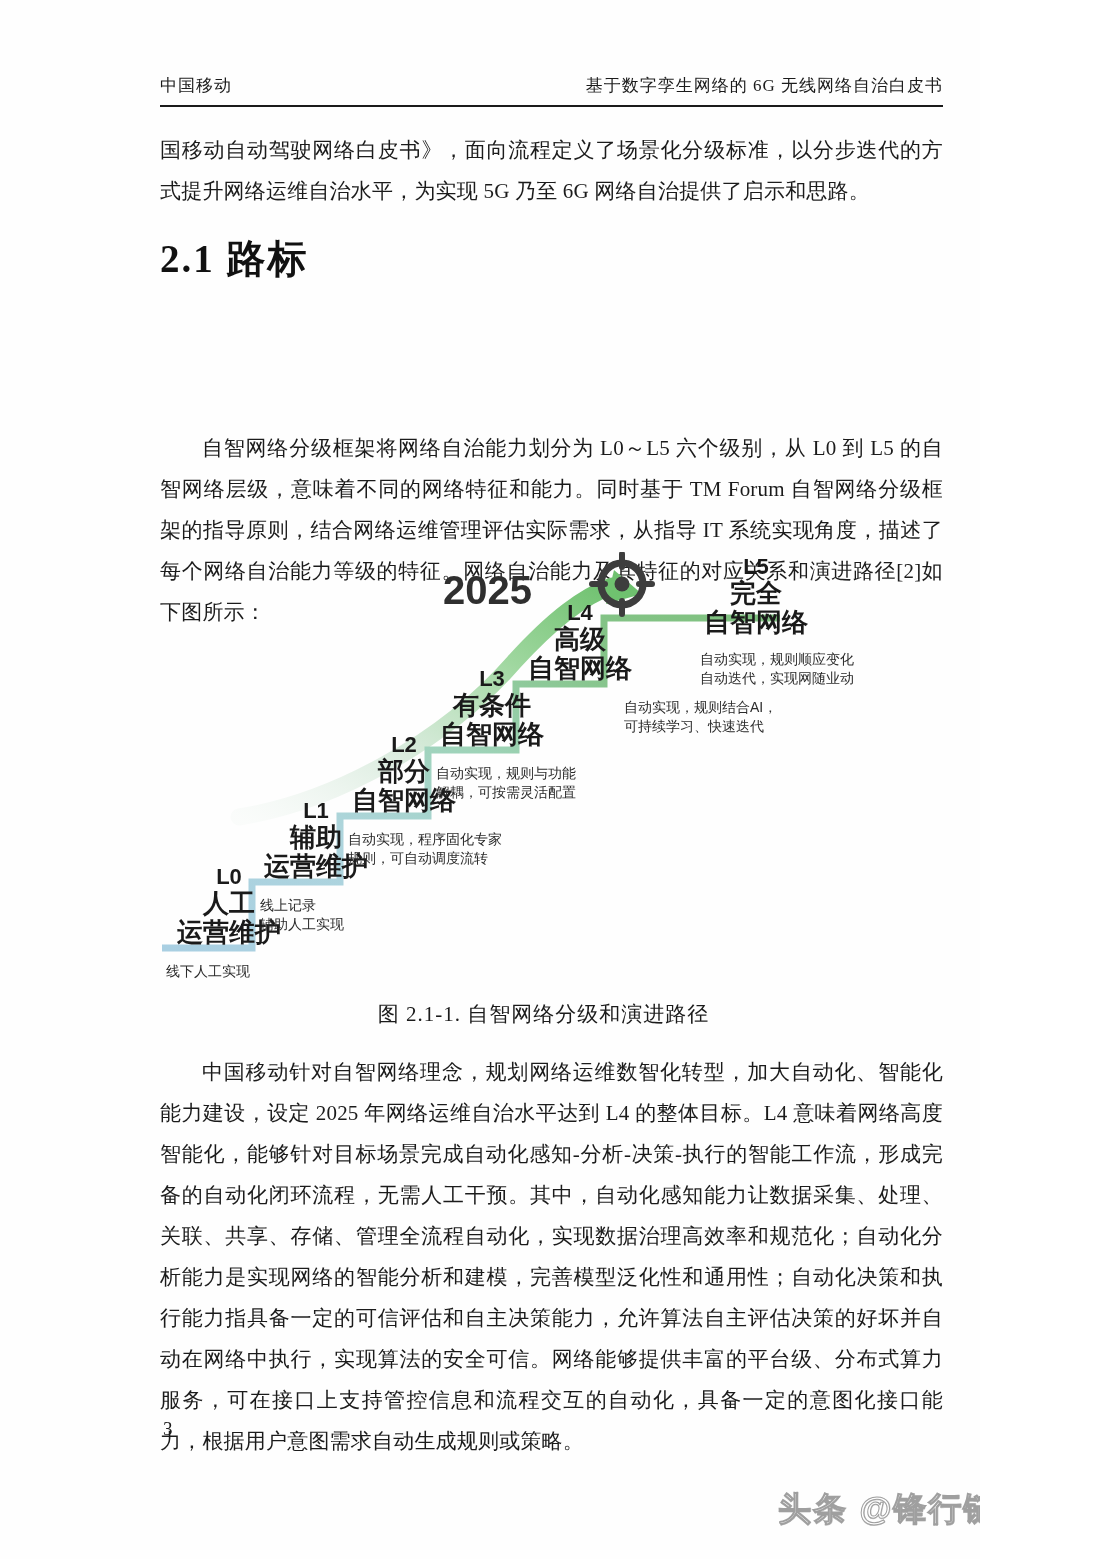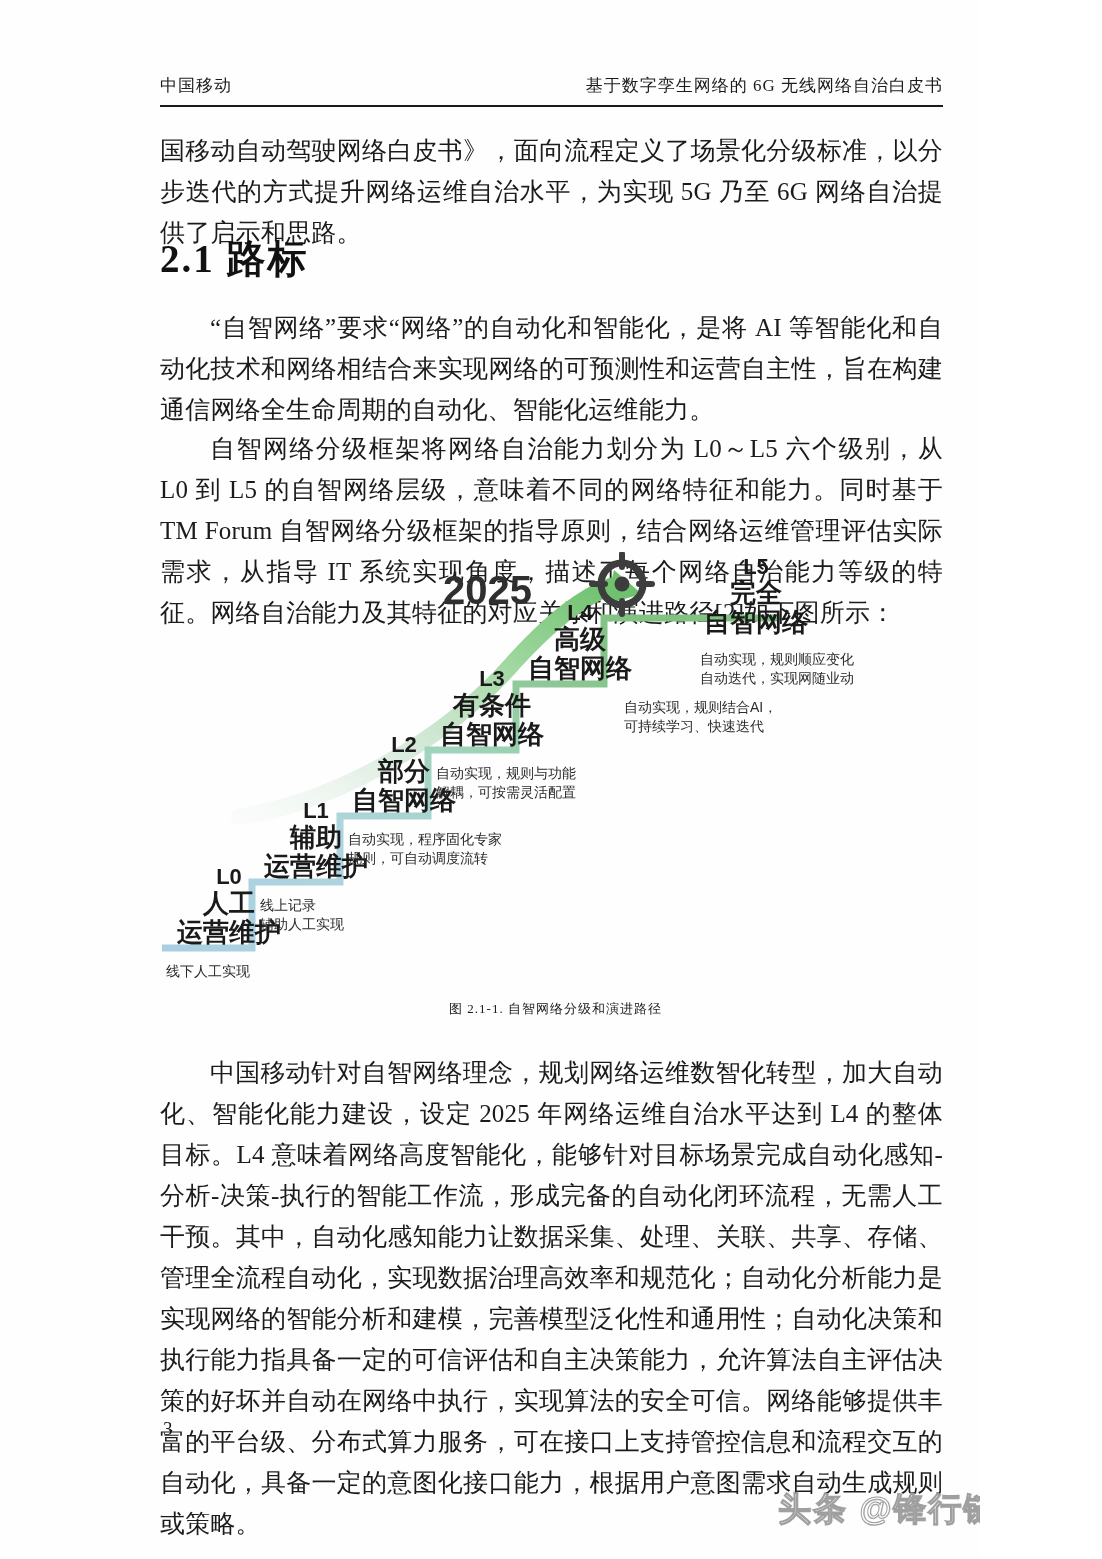--- a/index.html
+++ b/index.html
@@ -42,21 +42,21 @@
     width: 783px;
     height: 2px;
     background: #1a1a1a;
   }
 
   
   .body-block {
     position: absolute;
     left: 160px;
     width: 783px;
-    font-size: 25px;
+    font-size: 21px;
     line-height: 41px;
     text-align: justify;
     text-justify: inter-ideograph;
     color: #1b1b1b;
     letter-spacing: 0.2px;
   }
   .indent { text-indent: 2em; }
 
   .sec-title {
     position: absolute;
@@ -73,25 +73,25 @@
     position: absolute;
     left: 144px;
     top: 552px;
     width: 783px;
     height: 450px;
   }
   .figure svg { display: block; }
 
   .fig-caption {
     position: absolute;
-    left: 164px;
+    left: 152px;
     top: 1000px;
     width: 783px;
     text-align: center;
-    font-size: 13px;
+    font-size: 21px;
     letter-spacing: 1px;
     color: #1b1b1b;
   }
 
   .page-num {
     position: absolute;
     left: 163px;
     top: 1418px;
     font-size: 19px;
     color: #1b1b1b;
@@ -126,21 +126,20 @@
   <div class="header">
     <span class="header-left">中国移动</span>
     <span class="header-right">基于数字孪生网络的 6G 无线网络自治白皮书</span>
   </div>
   <div class="header-rule"></div>
 
   <div class="body-block" style="top:130px;">国移动自动驾驶网络白皮书》，面向流程定义了场景化分级标准，以分步迭代的方式提升网络运维自治水平，为实现 5G 乃至 6G 网络自治提供了启示和思路。</div>
 
   <div class="sec-title">2.1 路标</div>
 
-  <div class="body-block indent" style="top:307px;">“自智网络”要求“网络”的自动化和智能化，是将 AI 等智能化和自动化技术和网络相结合来实现网络的可预测性和运营自主性，旨在构建通信网络全生命周期的自动化、智能化运维能力。</div>
 
   <div class="body-block indent" style="top:428px;">自智网络分级框架将网络自治能力划分为 L0～L5 六个级别，从 L0 到 L5 的自智网络层级，意味着不同的网络特征和能力。同时基于 TM Forum 自智网络分级框架的指导原则，结合网络运维管理评估实际需求，从指导 IT 系统实现角度，描述了每个网络自治能力等级的特征。网络自治能力及其特征的对应关系和演进路径[2]如下图所示：</div>
 
   <div class="figure">
     <svg width="783" height="450" viewBox="0 0 783 450" xmlns="http://www.w3.org/2000/svg">
       <defs>
         <linearGradient id="stairGrad" x1="0" y1="1" x2="1" y2="0">
           <stop offset="0%" stop-color="#a9cfe2"></stop>
           <stop offset="32%" stop-color="#aed5dd"></stop>
           <stop offset="55%" stop-color="#9ed3b8"></stop>

